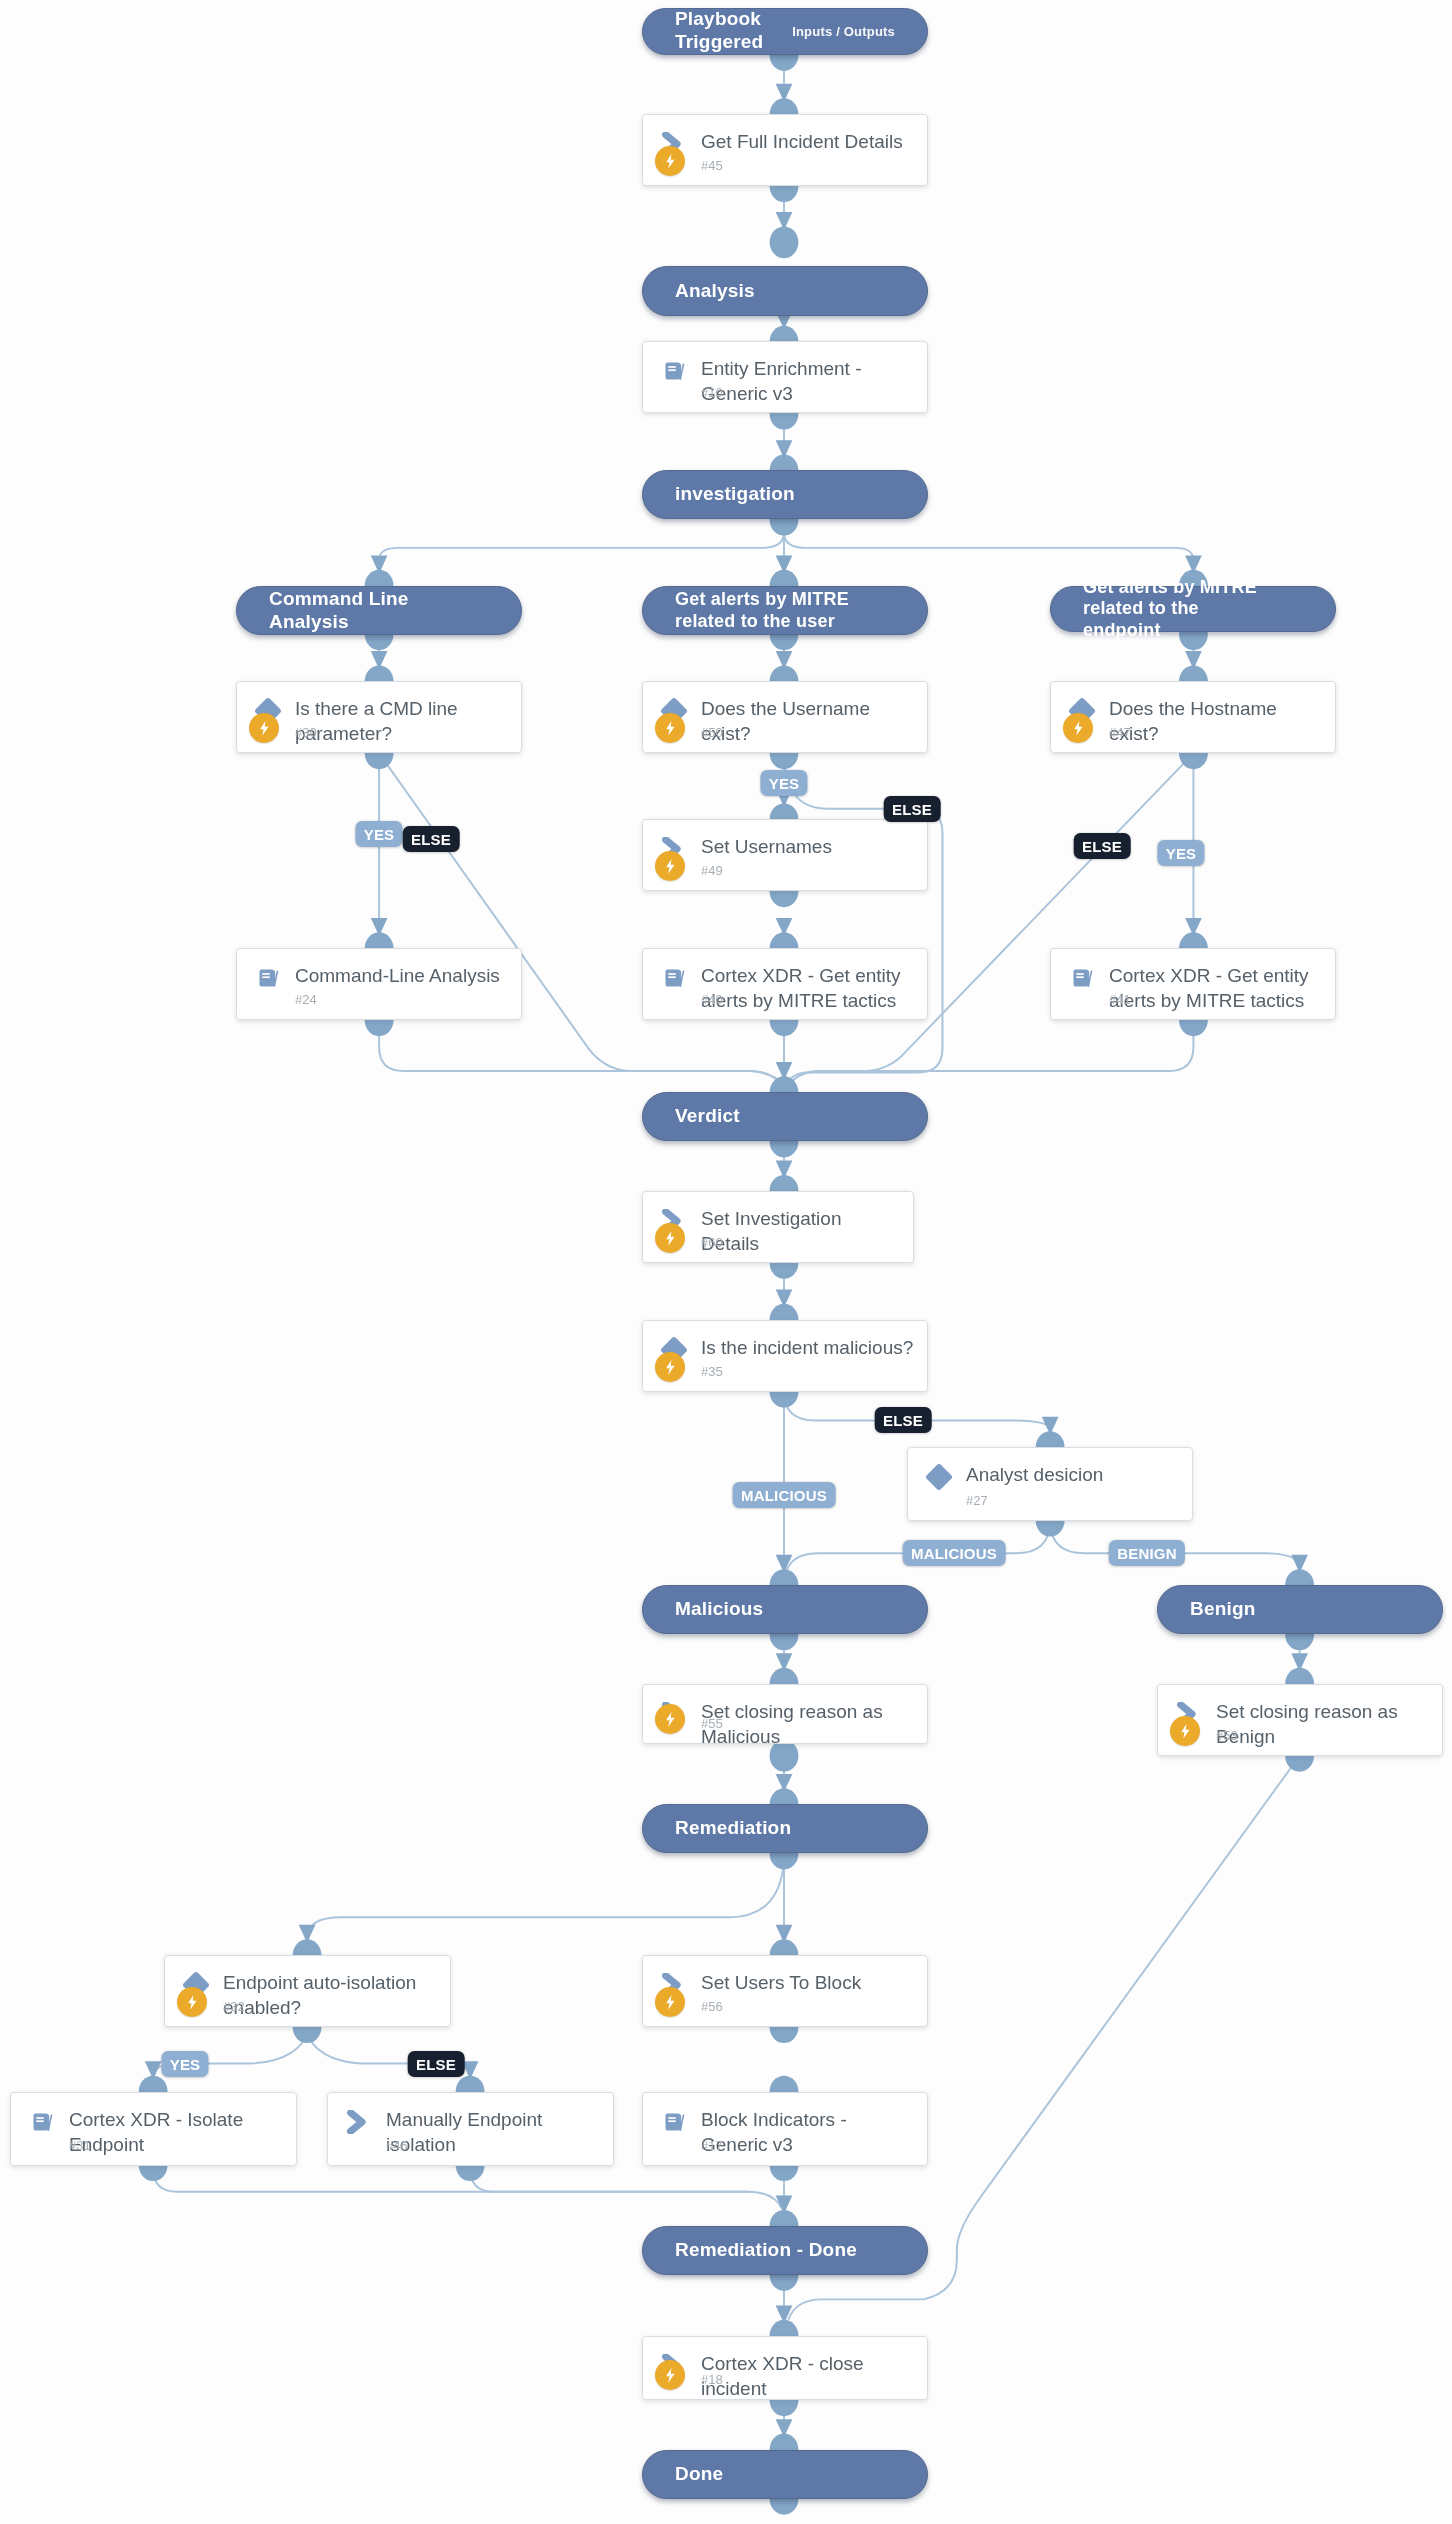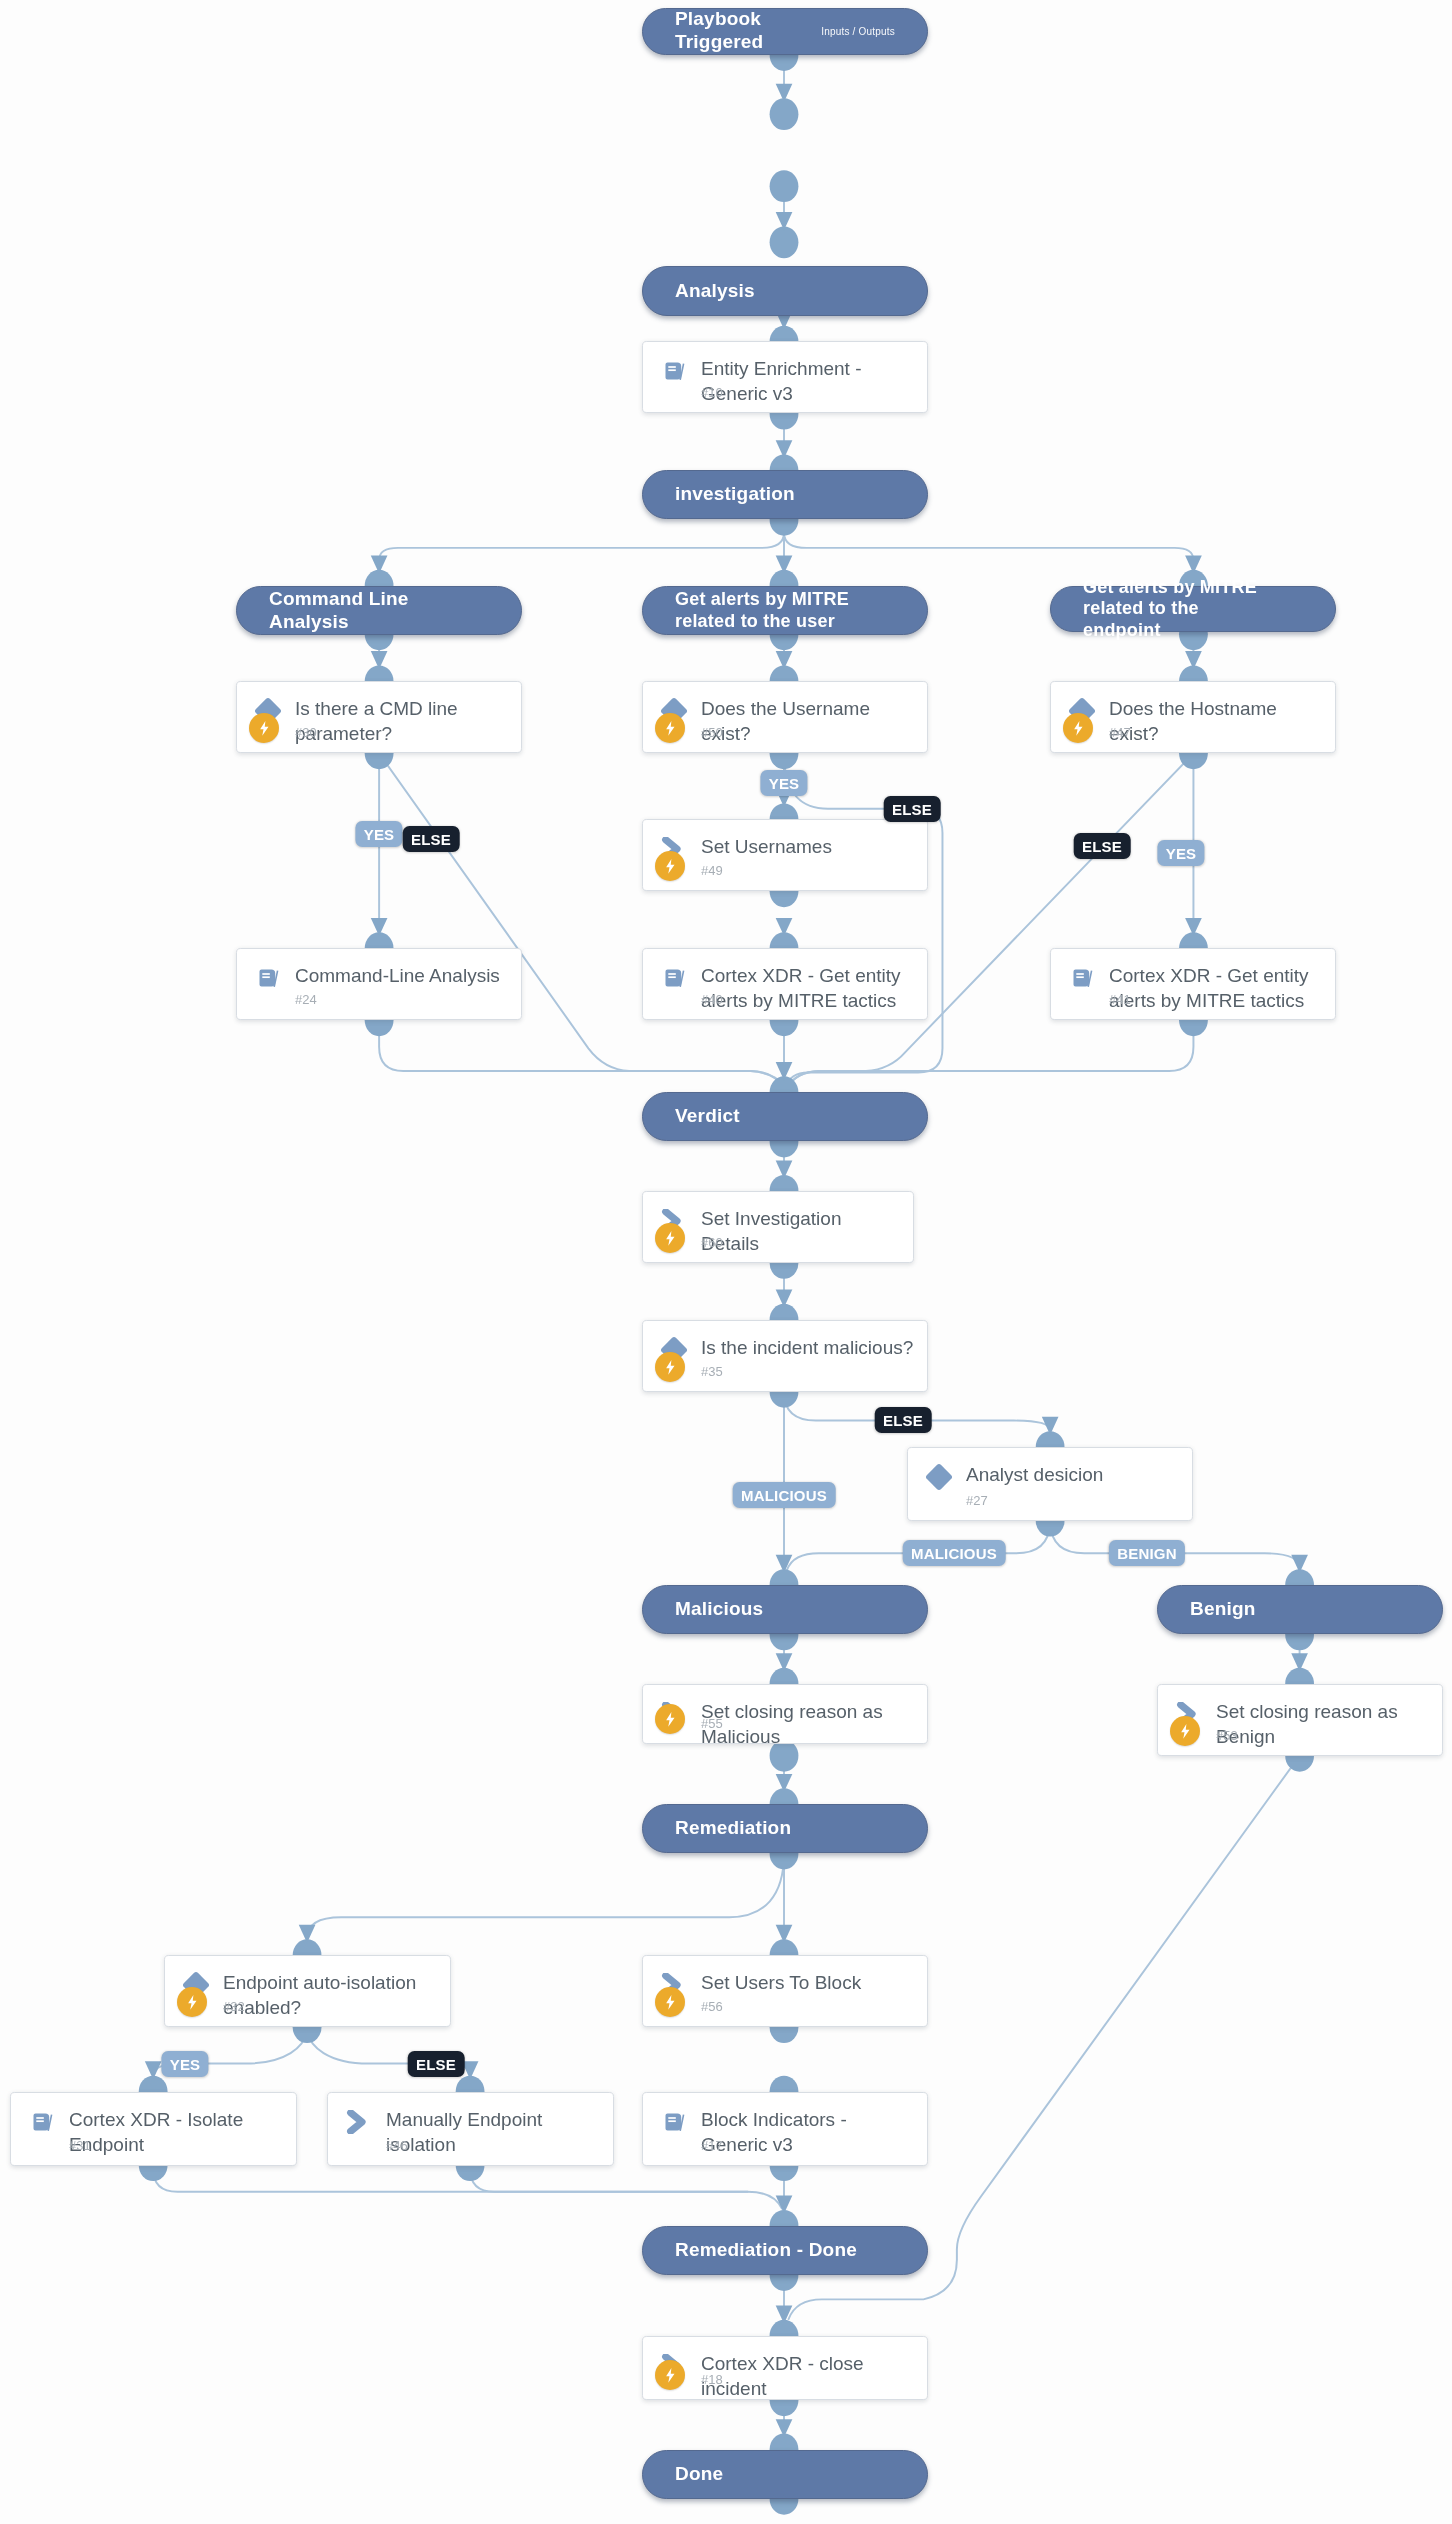--- a/index.html
+++ b/index.html
@@ -5,21 +5,21 @@
   html,body{margin:0;padding:0;background:#fdfdfd;font-family:"Liberation Sans","DejaVu Sans",sans-serif;}
   #canvas{position:relative;width:1452px;height:2525px;background:#fdfdfd;overflow:hidden;}
   #wires{position:absolute;left:0;top:0;z-index:1;}
   #nodes{position:absolute;left:0;top:0;z-index:2;width:100%;height:100%;pointer-events:none;}
   #labels{position:absolute;left:0;top:0;z-index:3;width:100%;height:100%;pointer-events:none;}
   .node{position:absolute;box-sizing:border-box;pointer-events:auto;cursor:pointer;}
   .section{background:#5e79a7;border:0.8px solid #54698f;border-radius:26px;
     box-shadow:0 3px 5.3px rgba(40,55,80,.35);color:#fff;display:flex;align-items:center;
     padding:0 32px;font-size:19px;font-weight:700;letter-spacing:0.2px;}
   .section .sec-title{line-height:1.2;}
-  .section .right-label{margin-left:auto;font-size:10px;font-weight:400;opacity:.95;cursor:pointer;white-space:nowrap;}
+  .section .right-label{margin-left:auto;font-size:13px;font-weight:700;opacity:.95;cursor:pointer;white-space:nowrap;}
   .task{background:#ffffff;border:1.1px solid #d8dde3;border-radius:4.6px;
     box-shadow:0 1.5px 4.6px rgba(70,80,95,.16);}
   .task .t-title{position:absolute;left:58px;top:15px;right:10.6px;font-size:19px;color:#566069;line-height:1.3;}
   .task .t-num{position:absolute;left:58px;bottom:12px;font-size:13px;color:#a7aeb5;}
   .task .t-icon{position:absolute;left:18px;top:16.7px;width:27px;height:26px;display:flex;align-items:flex-start;}
   .bolt-badge{position:absolute;left:12px;bottom:9px;width:30px;height:30px;border-radius:50%;
     background:#ecaa2b;display:flex;align-items:center;justify-content:center;box-shadow:0 0.8px 1.5px rgba(0,0,0,.15);}
   .diamond{width:20px;height:20px;background:#7d9dc4;border-radius:3px;transform:rotate(45deg);margin:2.3px 0 0 3px;}
   .edge-label{position:absolute;transform:translate(-50%,-50%);color:#fff;font-weight:700;
     font-size:15px;padding:4.6px 8.3px;border-radius:6.8px;white-space:nowrap;letter-spacing:0.2px;
@@ -162,20 +162,34 @@
       <polygon points="609,2718 631,2718 620,2742" fill="#84a7c8"></polygon>
       <polygon points="1023,2895 1045,2895 1034,2919" fill="#84a7c8"></polygon>
       <polygon points="1023,3040 1045,3040 1034,3064" fill="#84a7c8"></polygon>
       <polygon points="1023,3190 1045,3190 1034,3214" fill="#84a7c8"></polygon>
     </svg>
   <div id="nodes">
       <div class="node section" style="left: 642px; top: 7.6px; width: 286px; height: 47px;">
         <span class="sec-title">Playbook Triggered</span>
         <span class="right-label">Inputs / Outputs</span>
       </div>
+      <div class="node task" style="left: 642px; top: 114px; width: 286px; height: 72px;">
+        <span class="t-icon">
+          <svg width="21" height="24" viewBox="0 0 12 14">
+            <path d="M2.6 1.6 L9.2 7 L2.6 12.4" fill="none" stroke="#7d9dc4" stroke-width="4.2" stroke-linecap="round" stroke-linejoin="round"></path>
+          </svg>
+        </span>
+        <div class="t-title">Get Full Incident Details</div>
+        <span class="bolt-badge">
+     <svg width="16.7" height="16.7" viewBox="0 0 24 24">
+            <path d="M13.5 1.5 L6 13.2 H10.8 L9 22.5 L18 9.8 H12.6 Z" fill="#fff"></path>
+          </svg>
+   </span>
+        <span class="t-num">#45</span>
+      </div>
       <div class="node section" style="left: 642px; top: 242px; width: 286px; height: 50px; margin-top: 24px;">
         <span class="sec-title">Analysis</span>
       </div>
       <div class="node task" style="left: 642px; top: 341px; width: 286px; height: 72px;">
         <span class="t-icon">
           <svg width="26" height="24" viewBox="0 0 24 24">
             <path d="M5.5 3.5C4.4 3.5 3.5 4.4 3.5 5.5V18.5C3.5 19.6 4.4 20.5 5.5 20.5H15.5C17.7 20.5 19.2 19 19.2 17V7C19.2 5 17.7 3.5 15.5 3.5Z" fill="#7d9dc4"></path>
             <line x1="6.3" y1="8" x2="13.8" y2="8" stroke="#fff" stroke-width="1.7"></line>
             <line x1="6.3" y1="11.2" x2="13.8" y2="11.2" stroke="#fff" stroke-width="1.7"></line>
             <path d="M21.6 4.6 L18.2 20.8" stroke="#7d9dc4" stroke-width="1.6" fill="none"></path>

